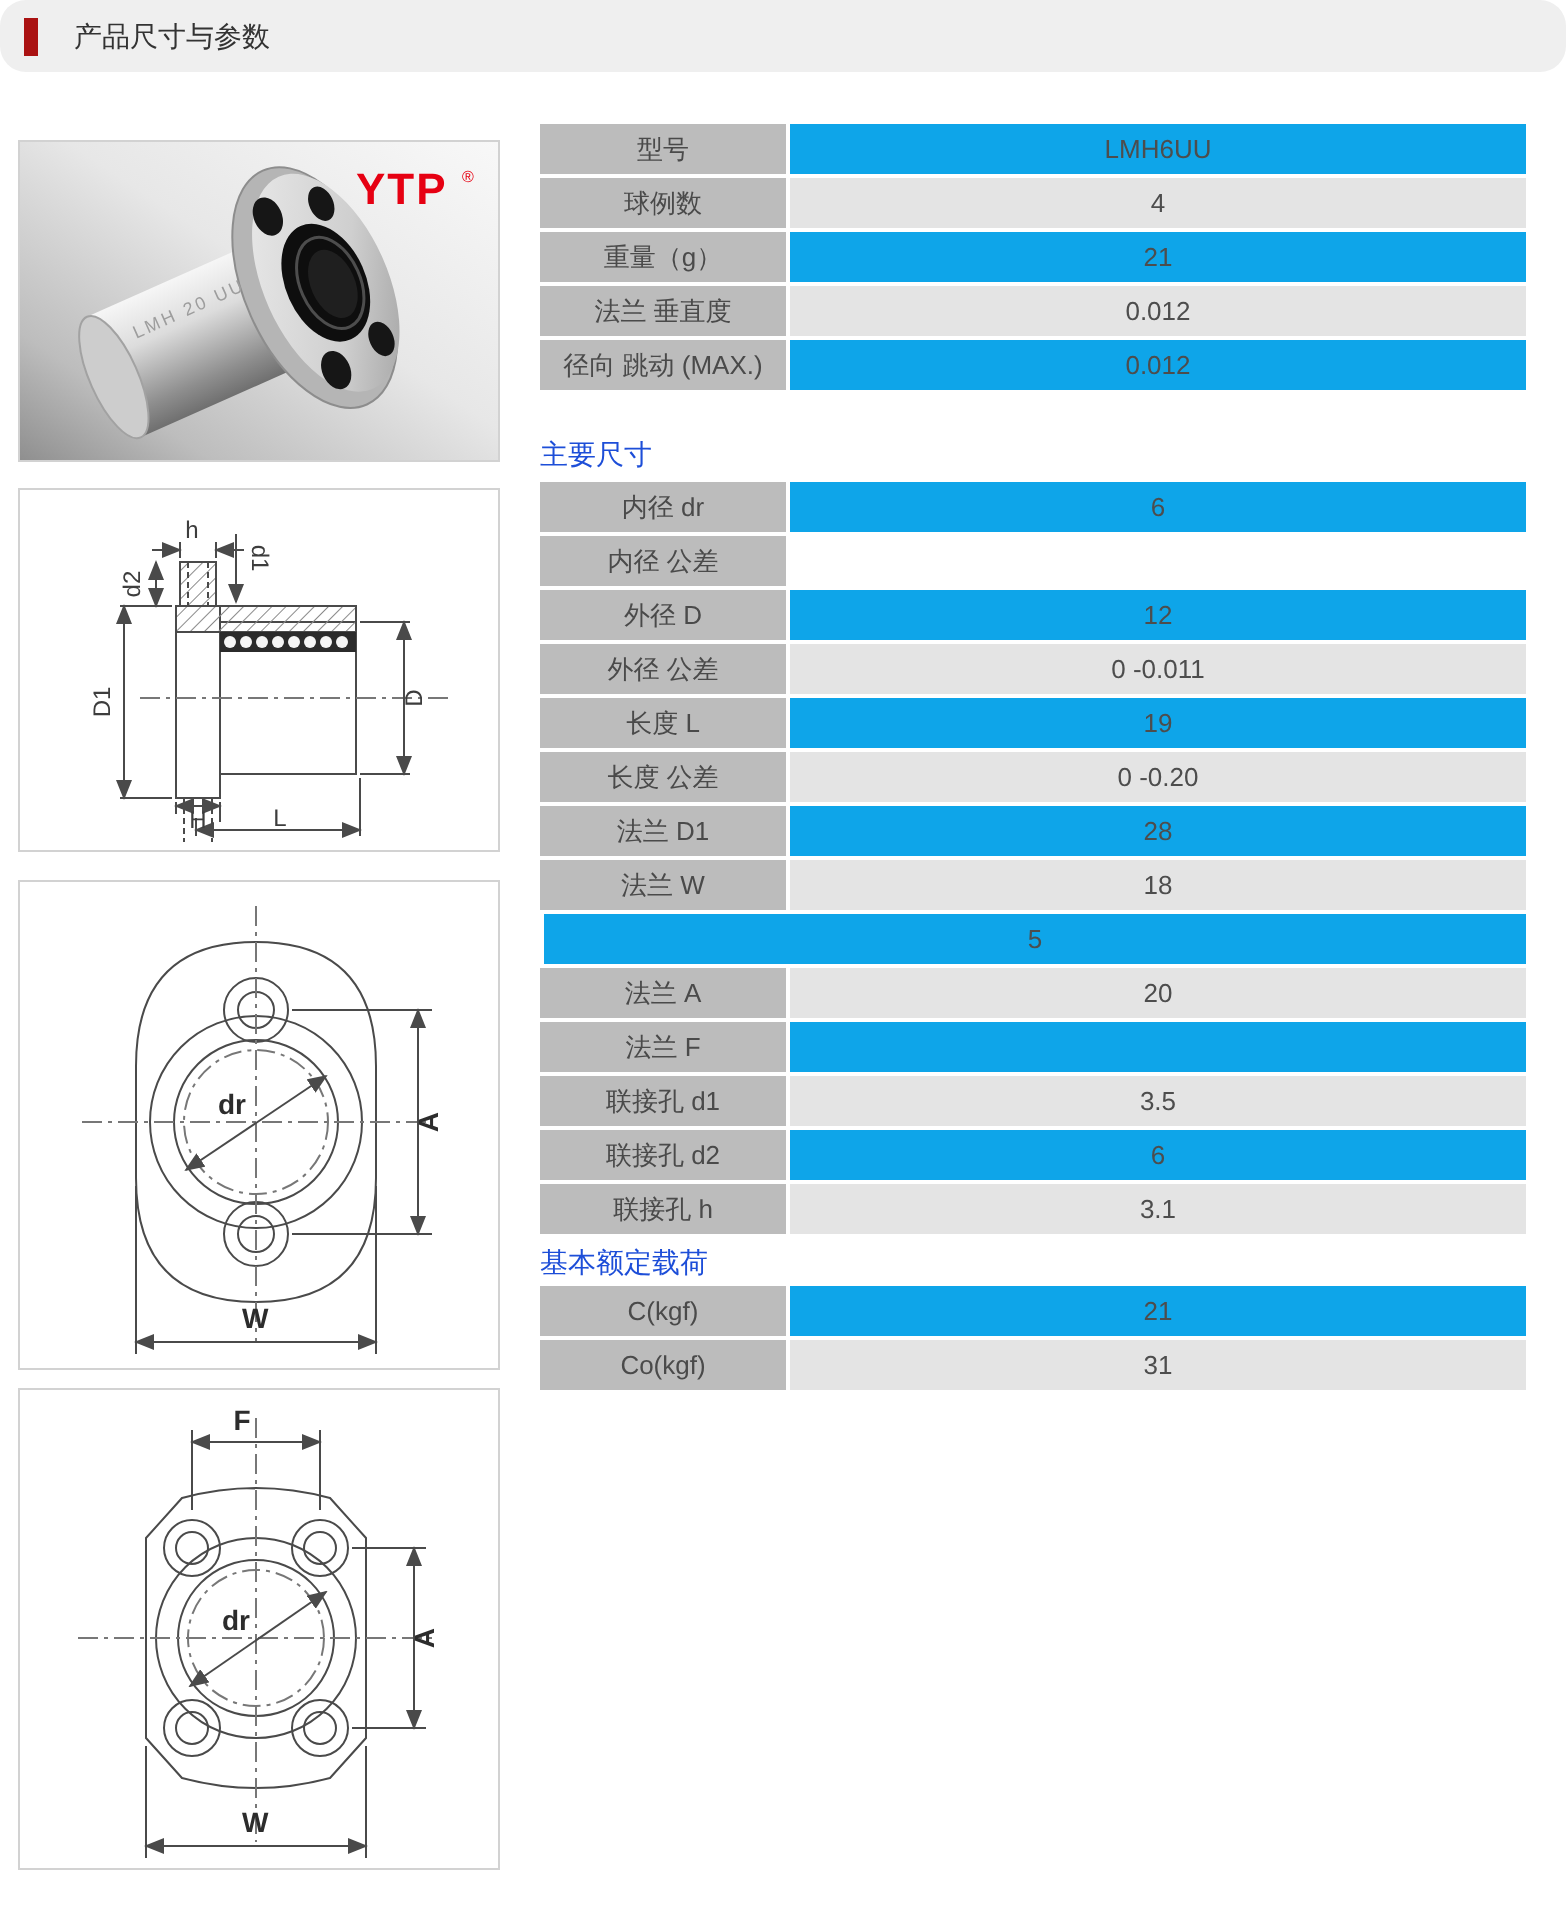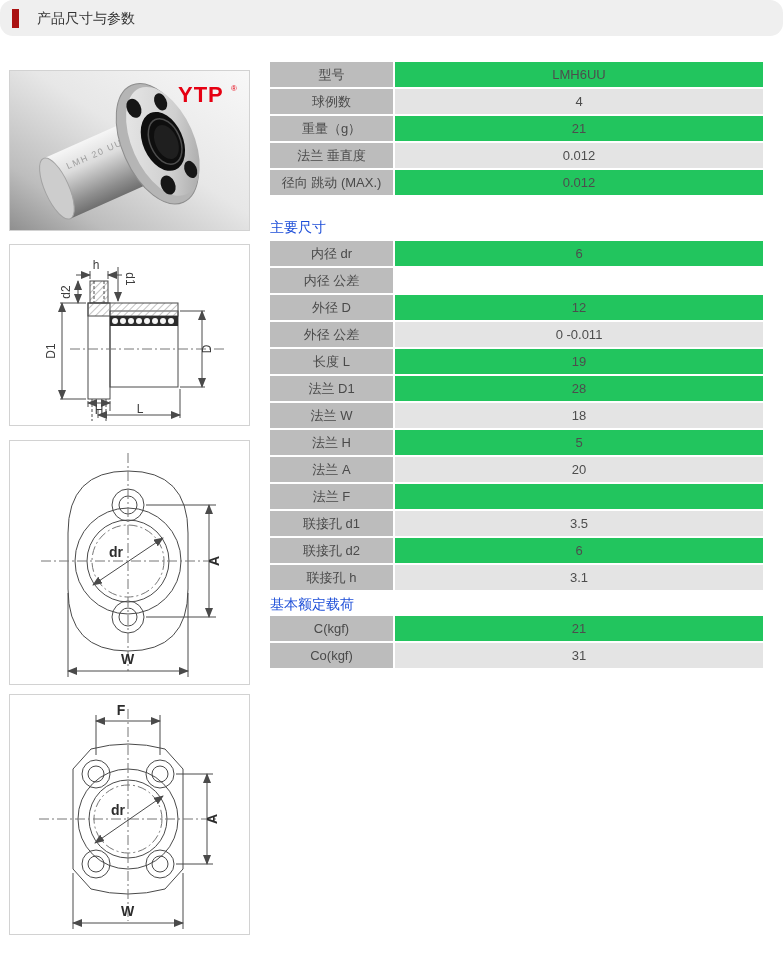--- a/index.html
+++ b/index.html
@@ -14,21 +14,21 @@
   .fig1 { top:70px;  height:161px; }
   .fig2 { top:244px; height:182px; }
   .fig3 { top:440px; height:245px; }
   .fig4 { top:694px; height:241px; }
   .figure svg { display:block; width:100%; height:100%; }
 
   .content { position:absolute; left:270px; top:62px; width:493px; }
   .spec-row { display:flex; height:25px; margin-bottom:2px; font-size:13px; line-height:25px; }
   .cell-label { width:123px; background:#bcbcbc; color:#4a4a4a; text-align:center;
                 white-space:nowrap; overflow:hidden; }
-  .cell-value { flex:1; margin-left:2px; background:#22c55e; color:#4d4d4d; text-align:center; }
+  .cell-value { flex:1; margin-left:2px; background:#0ea5e9; color:#4d4d4d; text-align:center; }
   .spec-row.alt .cell-value { background:#e4e4e4; }
 
   .section-heading { font-size:14px; color:#1d4ed8; line-height:20px; }
   .heading-dims { margin-top:22px; margin-bottom:4px; }
   .heading-load { margin-top:4px; margin-bottom:2px; }
 
   text { font-family:"Liberation Sans","DejaVu Sans",sans-serif; }
   .dim-text { font-size:12px; fill:#3d3d3d; }
   .dr-text  { font-size:14px; fill:#2c2c2c; font-weight:bold; }
   .logo-text { font-size:22px; font-weight:bold; fill:#e60012; letter-spacing:1px; }
@@ -255,30 +255,33 @@
         <div class="cell-value">12</div>
       </div>
       <div class="spec-row alt">
         <div class="cell-label">外径 公差</div>
         <div class="cell-value">0 -0.011</div>
       </div>
       <div class="spec-row">
         <div class="cell-label">长度 L</div>
         <div class="cell-value">19</div>
       </div>
+      <div class="spec-row alt">
+        <div class="cell-label">长度 公差</div>
+        <div class="cell-value">0 -0.20</div>
+      </div>
       <div class="spec-row">
         <div class="cell-label">法兰 D1</div>
         <div class="cell-value">28</div>
       </div>
       <div class="spec-row alt">
         <div class="cell-label">法兰 W</div>
         <div class="cell-value">18</div>
       </div>
       <div class="spec-row">
-        <div class="cell-label">法兰 H</div>
         <div class="cell-value">5</div>
       </div>
       <div class="spec-row alt">
         <div class="cell-label">法兰 A</div>
         <div class="cell-value">20</div>
       </div>
       <div class="spec-row">
         <div class="cell-label">法兰 F</div>
         <div class="cell-value"></div>
       </div>

